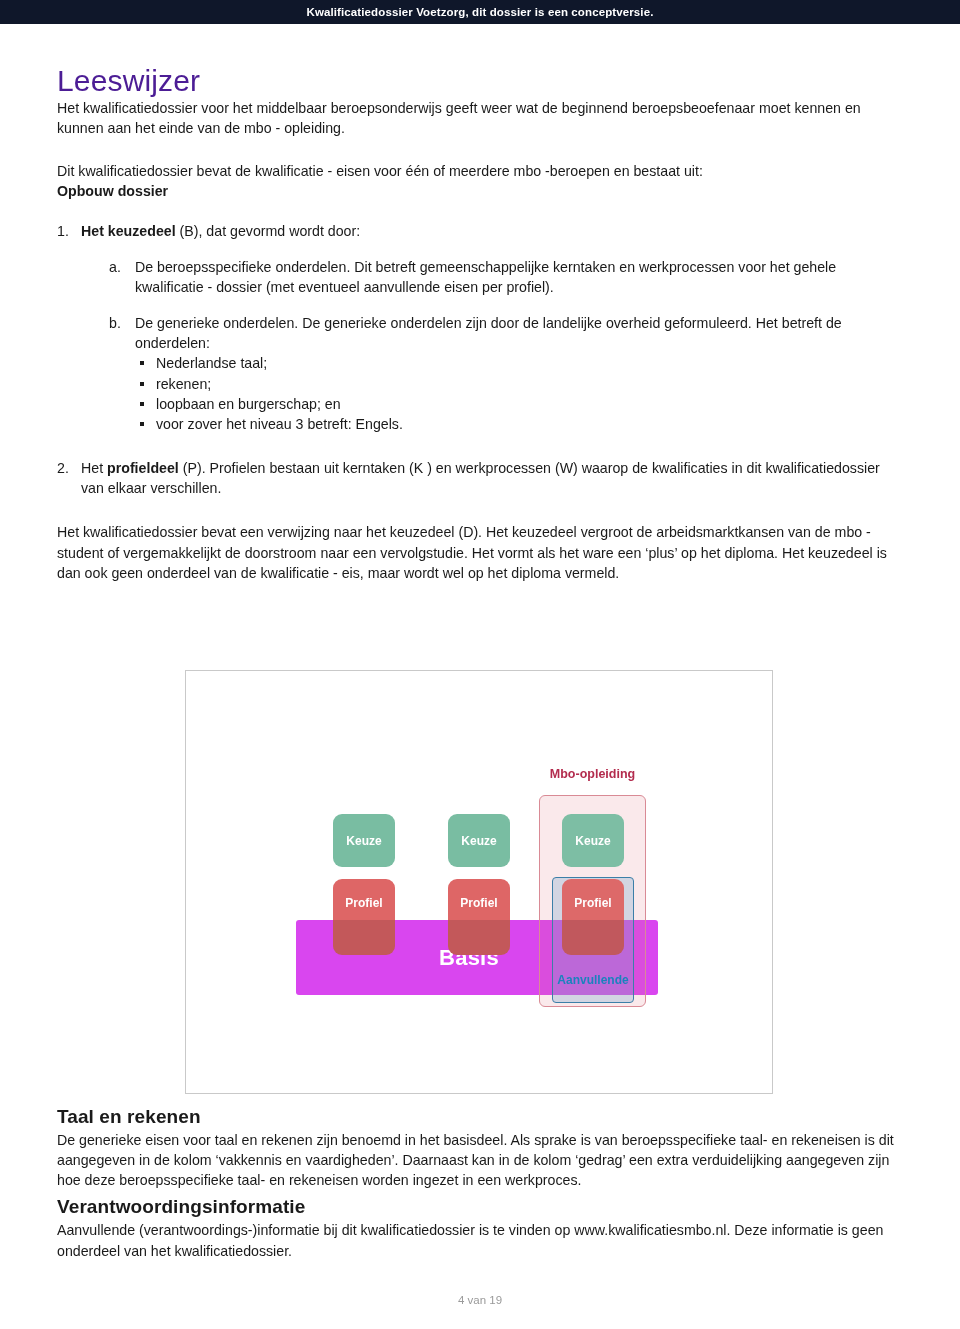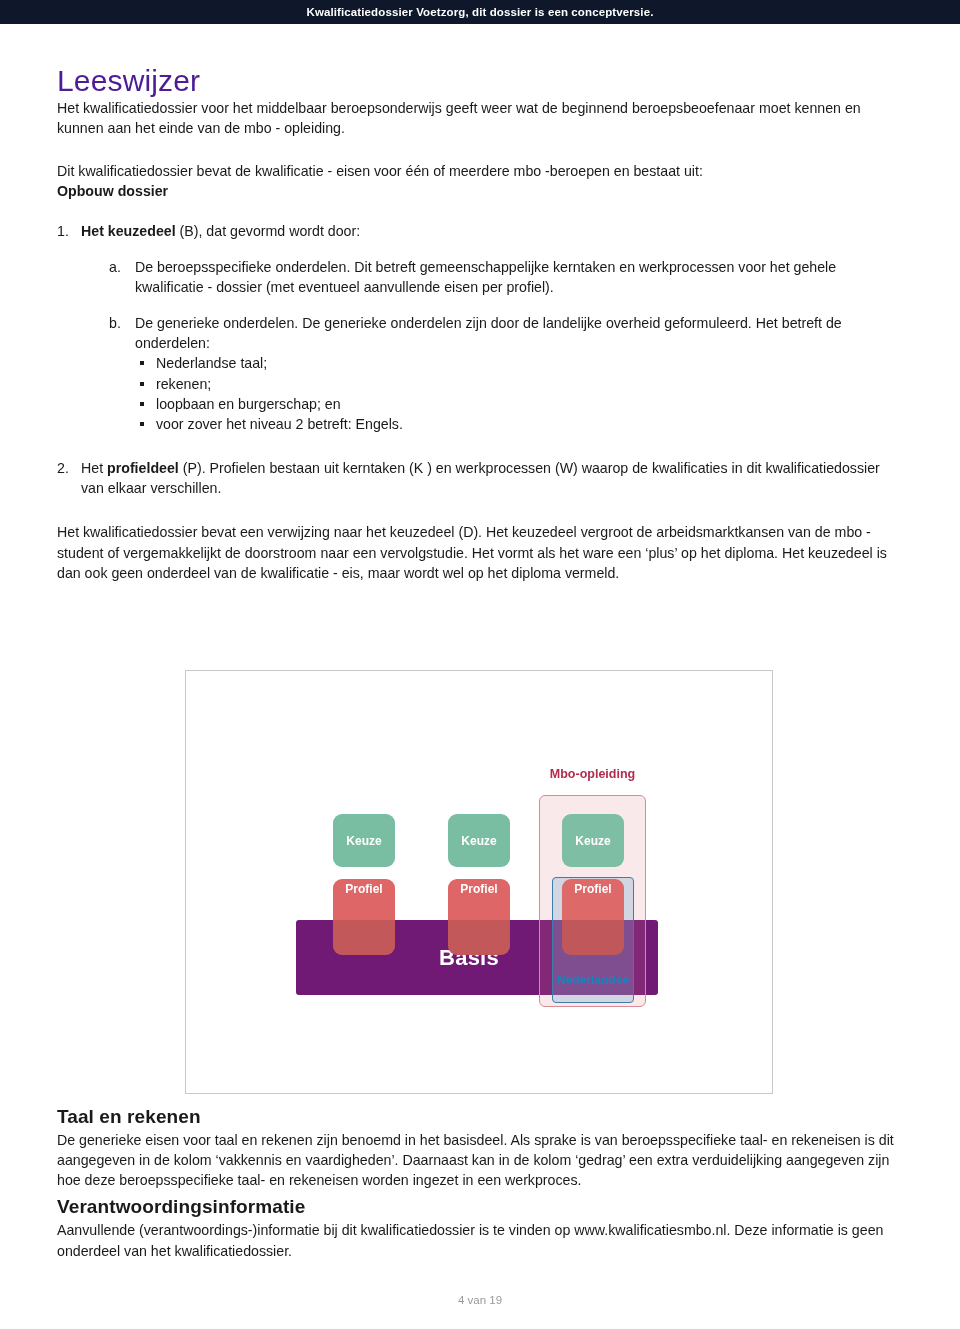--- a/index.html
+++ b/index.html
@@ -145,21 +145,21 @@
     position: absolute;
     inset: 0;
   }
 
   .basis-bar {
     position: absolute;
     left: 110px;
     top: 249px;
     width: 362px;
     height: 75px;
-    background: #701a75;
+    background: #d946ef;
     border-radius: 3px;
     display: flex;
     align-items: center;
     justify-content: center;
   }
   .basis-label {
     color: #ffffff;
     font-size: 22px;
     font-weight: bold;
     letter-spacing: 0.01em;
@@ -238,21 +238,21 @@
     top: 143px;
     height: 53px;
     background: #79bda2;
   }
   .box-profiel {
     position: absolute;
     top: 208px;
     height: 76px;
     background: #de6666;
     align-items: flex-start;
-    padding-top: 3px;
+    padding-top: 17px;
     box-sizing: border-box;
   }
   .col-3 .box-keuze,
   .col-3 .box-profiel { opacity: 0.97; }
 
   .profiel-overlap {
     position: absolute;
     top: 249px;
     height: 35px;
     width: 62px;
@@ -322,21 +322,21 @@
         <ul class="alphalist">
           <li>
             <span class="alpha">a.</span><span>De beroepsspecifieke onderdelen. Dit betreft gemeenschappelijke kerntaken en werkprocessen voor het gehele kwalificatie - dossier (met eventueel aanvullende eisen per profiel).</span>
           </li>
           <li>
             <span class="alpha">b.</span><span>De generieke onderdelen. De generieke onderdelen zijn door de landelijke overheid geformuleerd. Het betreft de onderdelen:</span>
             <ul class="bullets">
               <li>Nederlandse taal;</li>
               <li>rekenen;</li>
               <li>loopbaan en burgerschap; en</li>
-              <li>voor zover het niveau 2 betreft: Engels.</li>
+              <li>voor zover het niveau 3 betreft: Engels.</li>
             </ul>
           </li>
         </ul>
       </li>
 
       <li class="item2">
         <span class="num">2.</span><span>Het </span><b>profieldeel</b><span> (P). Profielen bestaan uit kerntaken (K ) en werkprocessen (W) waarop de kwalificaties in dit kwalificatiedossier van elkaar verschillen.</span>
       </li>
     </ul>
 
@@ -350,21 +350,21 @@
       <div class="basis-bar">
         <span class="basis-label">Basis</span>
       </div>
 
       <div class="mbo-wrap">
         <div class="mbo-box"></div>
         <div class="mbo-label">Mbo-opleiding</div>
       </div>
 
       <div class="kwal-box"></div>
-      <div class="kwal-label">Nederlandse</div>
+      <div class="kwal-label">Aanvullende</div>
 
       <div class="col col-1">
         <div class="box box-keuze">Keuze</div>
         <div class="box box-profiel">Profiel</div>
         <div class="profiel-overlap"></div>
       </div>
 
       <div class="col col-2">
         <div class="box box-keuze">Keuze</div>
         <div class="box box-profiel">Profiel</div>

